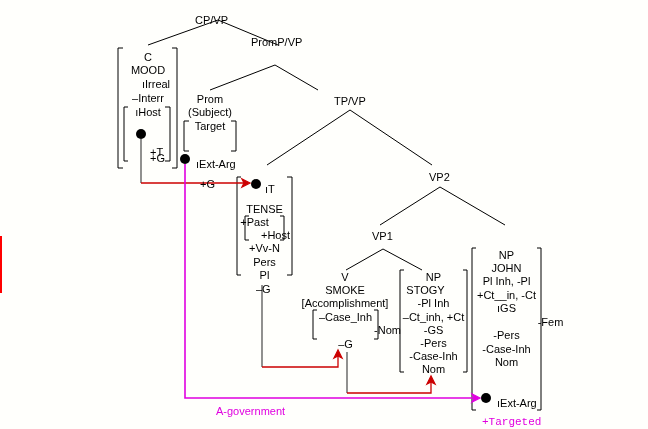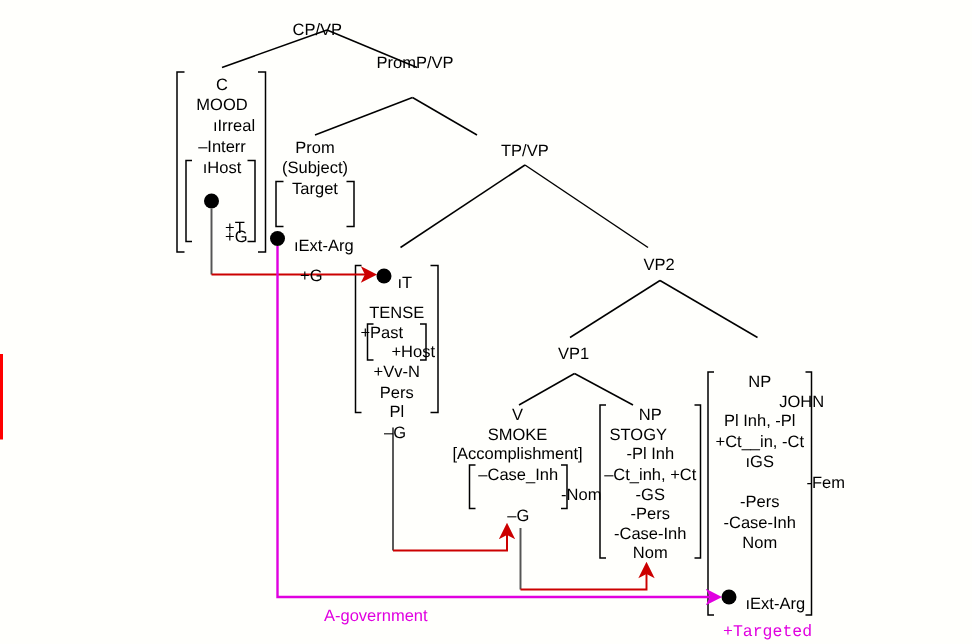--- a/index.html
+++ b/index.html
@@ -121,21 +121,21 @@
 <div class="t" style="left:400px;top:271px;width:67px;">NP</div>
 <div class="t" style="left:400px;top:284px;width:51px;">STOGY</div>
 <div class="t" style="left:400px;top:297px;width:67px;">-Pl Inh</div>
 <div class="t" style="left:398px;top:311px;width:71px;">–Ct_inh, +Ct</div>
 <div class="t" style="left:400px;top:324px;width:67px;">-GS</div>
 <div class="t" style="left:400px;top:337px;width:67px;">-Pers</div>
 <div class="t" style="left:400px;top:350px;width:67px;">-Case-Inh</div>
 <div class="t" style="left:400px;top:363px;width:67px;">Nom</div>
 
 <div class="t" style="left:472px;top:249px;width:69px;">NP</div>
-<div class="t" style="left:472px;top:262px;width:69px;margin-left:28px;">JOHN</div>
+<div class="t" style="left:472px;top:262px;width:69px;">JOHN</div>
 <div class="t" style="left:472px;top:275px;width:69px;">Pl Inh, -Pl</div>
 <div class="t" style="left:472px;top:289px;width:69px;">+Ct__in, -Ct</div>
 <div class="t" style="left:472px;top:302px;width:69px;">ıGS</div>
 <div class="t" style="left:472px;top:316px;width:69px;padding-left:44px;">-Fem</div>
 <div class="t" style="left:472px;top:329px;width:69px;">-Pers</div>
 <div class="t" style="left:472px;top:343px;width:69px;">-Case-Inh</div>
 <div class="t" style="left:472px;top:356px;width:69px;">Nom</div>
 <div class="t" style="left:497px;top:397px;">ıExt-Arg</div>
 <div class="t mag" style="left:482px;top:416px;font-family:Liberation Mono, monospace;">+Targeted</div>
 

